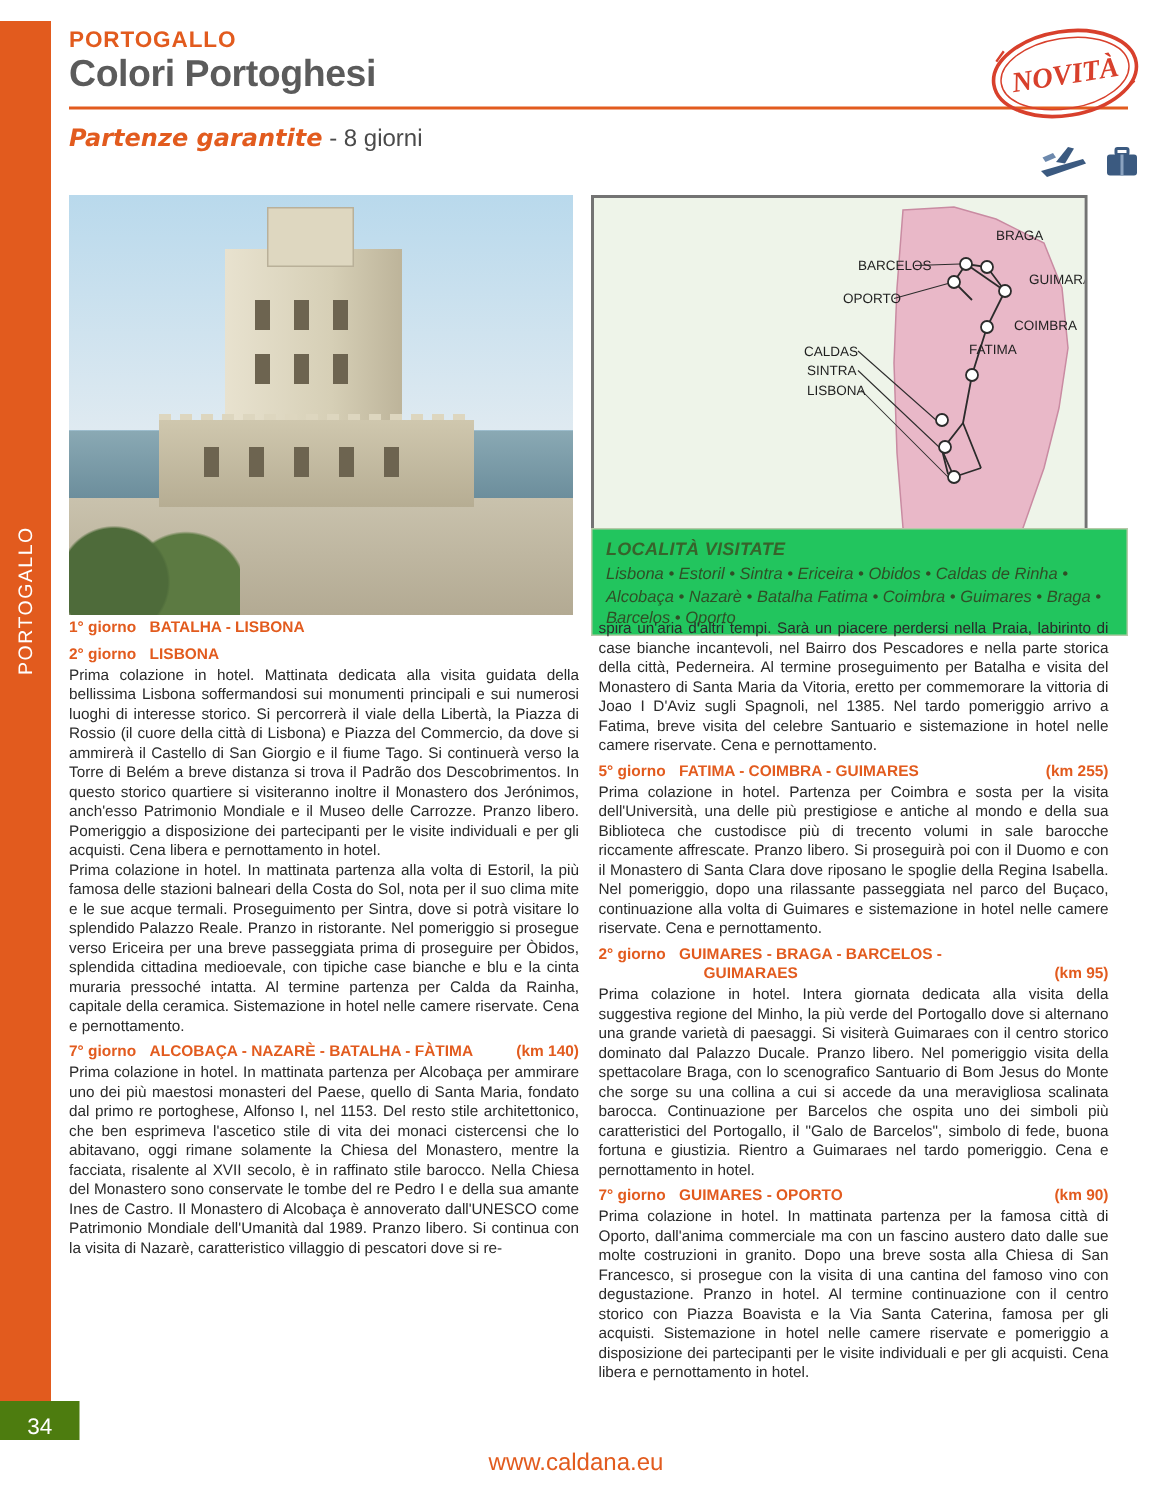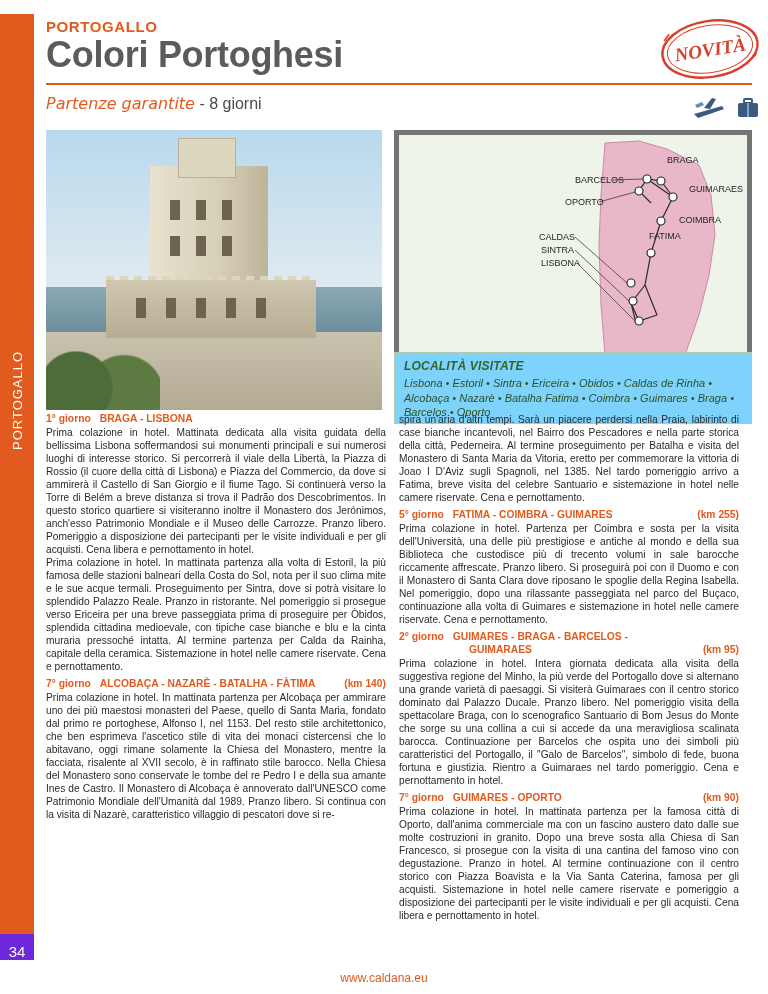--- a/index.html
+++ b/index.html
@@ -36,22 +36,22 @@
     font-weight: normal;
     writing-mode: vertical-rl;
     transform: rotate(180deg);
     display: flex;
     align-items: center;
     justify-content: center;
   }
   .spine-footer {
     position: absolute;
     left: 0; top: 934px;
-    width: 34px; height: 34px;
-    background: #6d28d9;
+    width: 53px; height: 34px;
+    background: #4d7c0f;
     color: #ffffff;
     font-size: 15px;
     display: flex;
     align-items: center;
     justify-content: center;
   }
 
   
   .header {
     position: absolute;
@@ -60,40 +60,40 @@
   }
   .kicker {
     color: #e25b1e;
     font-size: 15px;
     font-weight: bold;
     letter-spacing: .6px;
     margin: 0 0 1px 0;
   }
   .title {
     color: #5b5b5b;
-    font-size: 36px;
+    font-size: 25px;
     font-weight: bold;
     margin: 0;
     line-height: 1.05;
     letter-spacing: -.3px;
   }
   .rule {
     margin-top: 9px;
     border-top: 2px solid #e25b1e;
     width: 706px;
   }
   .subline {
     margin-top: 9px;
     font-size: 16px;
     color: #4a4a4a;
   }
   .subline .garantite {
     color: #e25b1e;
     font-style: italic;
-    font-weight: normal;
+    font-weight: bold;
     font-family: "DejaVu Sans", sans-serif;
     font-size: 16px;
   }
 
   
   .stamp {
     position: absolute;
     right: 6px; top: 16px;
     width: 104px; height: 66px;
     transform: rotate(-9deg);
@@ -153,34 +153,34 @@
   .photo .foliage {
     position:absolute; left:-6px; bottom:-6px; width:120px; height:70px;
     background: radial-gradient(circle at 30% 60%, #4e6b3a 0 38%, transparent 40%),
                 radial-gradient(circle at 70% 70%, #5c7a42 0 40%, transparent 42%);
   }
 
   
   .mapbox {
     position: absolute;
     left: 394px; top: 130px;
-    width: 358px; height: 280px;
-    border: 5px solid #737373;
+    width: 331px; height: 280px;
+    border: 2px solid #737373;
     background: #f2f7ee;
     overflow: hidden;
   }
   .mapbox .sea { position:absolute; left:0; top:0; width:100%; height:100%; background:#eef4e9; }
   .mapbox svg { position:absolute; left:0; top:0; }
 
   
   .localita {
     position: absolute;
     left: 394px; top: 352px;
     width: 358px; height: 72px;
-    background: #7dd3fc;
+    background: #22c55e;
     border: 1px solid #b6c9a8;
     padding: 6px 9px 20px 9px;
   }
   .localita h4 {
     margin: 0 0 3px 0;
     font-size: 12px;
     font-style: italic;
     font-weight: bold;
     color: #37632b;
     letter-spacing: .2px;
@@ -233,21 +233,21 @@
     left: 0; bottom: 0;
     width: 768px; height: 34px;
     background: #ffffff;
   }
   .footer-url {
     position: absolute;
     left: 0; bottom: 9px;
     width: 768px;
     text-align: center;
     color: #e25b1e;
-    font-size: 12px;
+    font-size: 16px;
   }
   .clearfix::after { content:""; display:block; clear:both; }
 </style>
 </head>
 <body>
 
 <div class="spine">
   <div class="spine-bar"></div>
   <div class="spine-text">PORTOGALLO</div>
   <div class="spine-footer">34</div>
@@ -360,25 +360,28 @@
   <h4>LOCALITÀ VISITATE</h4>
   <p>Lisbona • Estoril • Sintra • Ericeira • Obidos • Caldas de Rinha • Alcobaça • Nazarè • Batalha Fatima • Coimbra • Guimares • Braga • Barcelos • Oporto</p>
 </div>
 
 <div class="cols">
 
   <div class="col left">
 
     <div class="day">
       <div class="day-head clearfix">
-        <span class="num">1° giorno</span><span class="route">BRAGA - LISBONA</span>
-      </div>
-    </div>
-
-    <div class="day">
+        <span class="num">1° giorno</span><span class="route">BATALHA - LISBONA</span>
+      </div>
+    </div>
+
+    <div class="day">
+      <div class="day-head clearfix">
+        <span class="num">2° giorno</span><span class="route">LISBONA</span>
+      </div>
       <p class="day-body">Prima colazione in hotel. Mattinata dedicata alla visita guidata della bellissima Lisbona soffermandosi sui monumenti principali e sui numerosi luoghi di interesse storico. Si percorrerà il viale della Libertà, la Piazza di Rossio (il cuore della città di Lisbona) e Piazza del Commercio, da dove si ammirerà il Castello di San Giorgio e il fiume Tago. Si continuerà verso la Torre di Belém a breve distanza si trova il Padrão dos Descobrimentos. In questo storico quartiere si visiteranno inoltre il Monastero dos Jerónimos, anch'esso Patrimonio Mondiale e il Museo delle Carrozze. Pranzo libero. Pomeriggio a disposizione dei partecipanti per le visite individuali e per gli acquisti. Cena libera e pernottamento in hotel.</p>
     </div>
 
     <div class="day">
       <p class="day-body">Prima colazione in hotel. In mattinata partenza alla volta di Estoril, la più famosa delle stazioni balneari della Costa do Sol, nota per il suo clima mite e le sue acque termali. Proseguimento per Sintra, dove si potrà visitare lo splendido Palazzo Reale. Pranzo in ristorante. Nel pomeriggio si prosegue verso Ericeira per una breve passeggiata prima di proseguire per Òbidos, splendida cittadina medioevale, con tipiche case bianche e blu e la cinta muraria pressoché intatta. Al termine partenza per Calda da Rainha, capitale della ceramica. Sistemazione in hotel nelle camere riservate. Cena e pernottamento.</p>
     </div>
 
     <div class="day">
       <div class="day-head clearfix">
         <span class="km">(km 140)</span>

